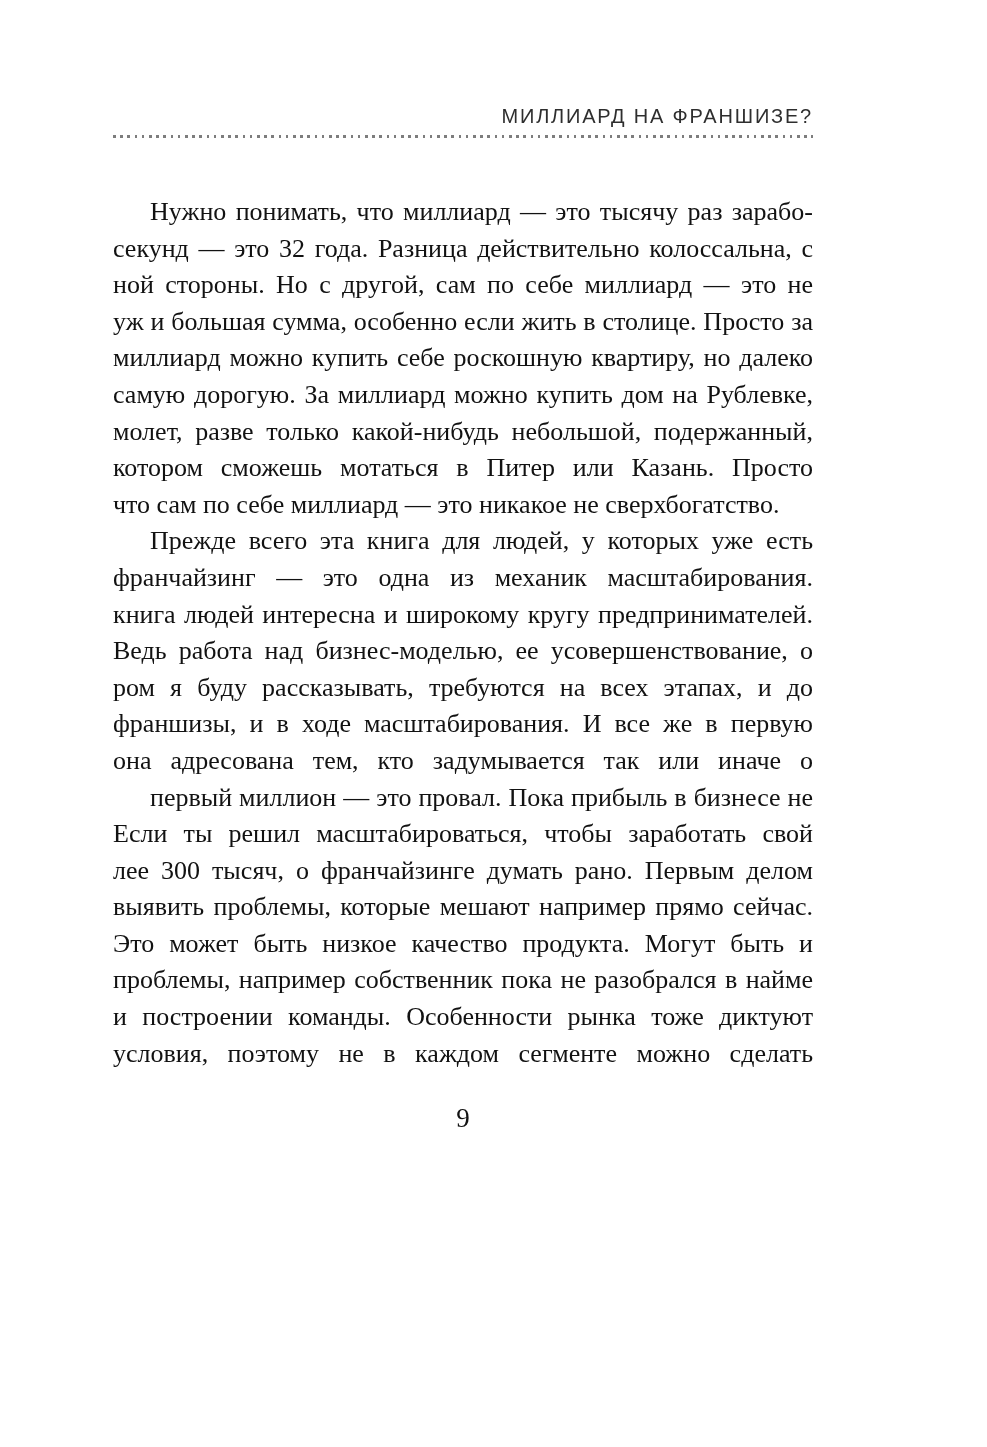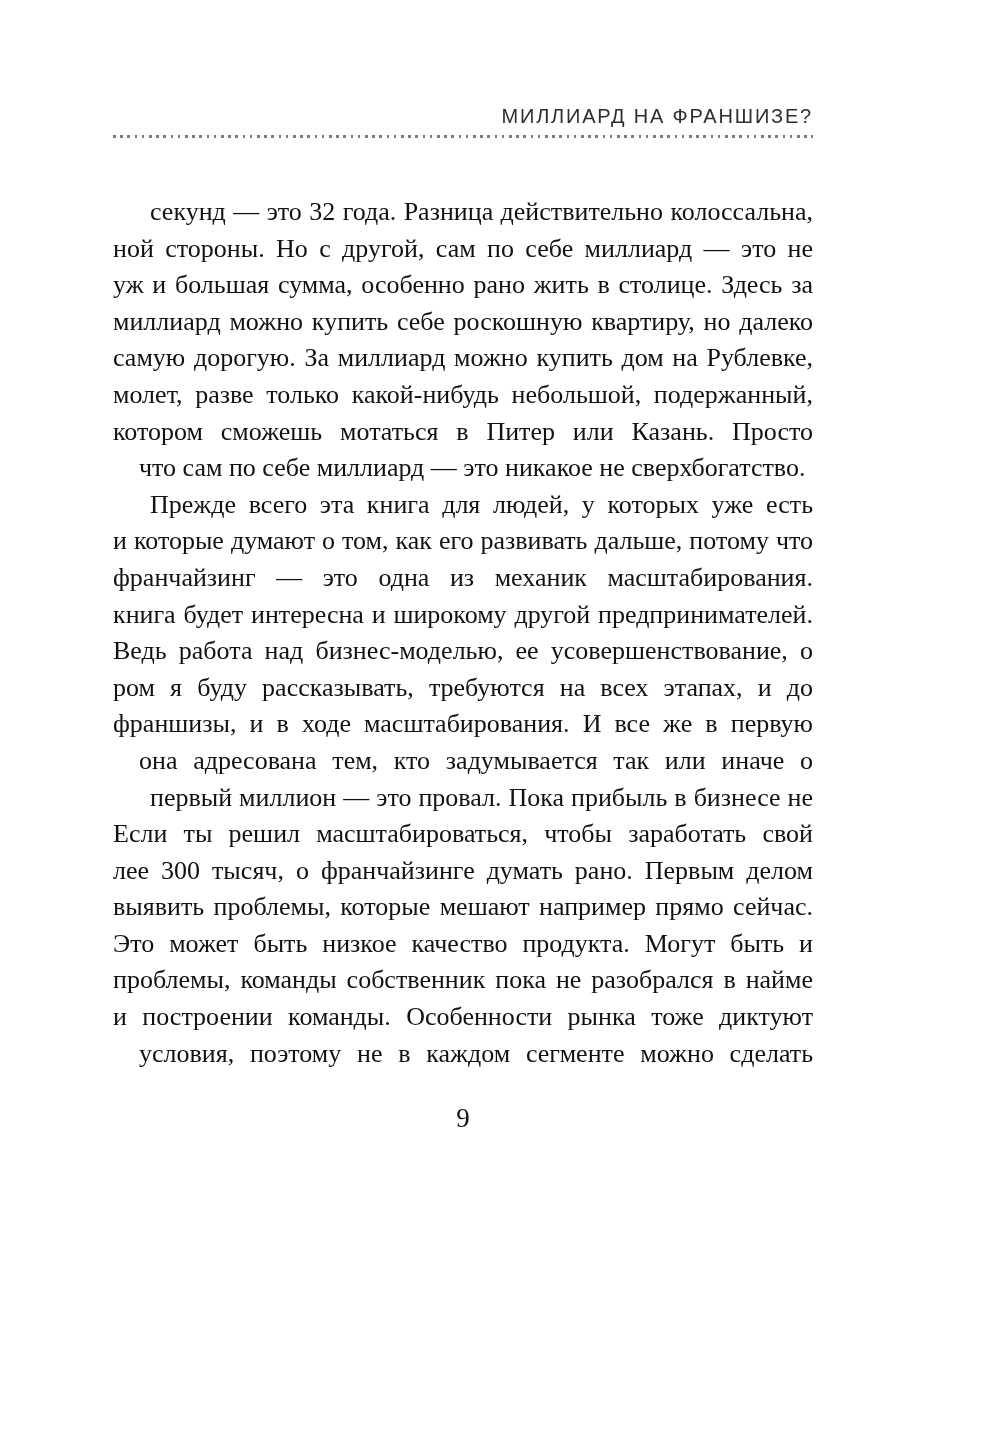--- a/index.html
+++ b/index.html
@@ -43,67 +43,67 @@
   }
   .para .line {
     height: 36.6px;
     line-height: 36.6px;
     font-size: 26px;
     text-align: justify;
     text-align-last: justify;
     overflow: hidden;
   }
   .para .line:first-child { text-indent: 37px; }
-  .para .line:last-child { text-align-last: left; margin-left: 26px; }
+  .para .line:last-child { text-align-last: left; }
   .page-number {
     margin-top: 28px;
     text-align: center;
     font-size: 27px;
     color: #121212;
     line-height: 36px;
   }
 </style>
 </head>
 <body>
 
 <div class="page">
   <div class="content">
 
     <div class="running-header">МИЛЛИАРД НА ФРАНШИЗЕ?</div>
 
     <div class="dotted-divider"></div>
 
     <div class="body-text">
       <div class="para">
+          <div class="line">Нужно понимать, что миллиард — это тысячу раз зарабо-</div>
           <div class="line">секунд — это 32 года. Разница действительно колоссальна, с од-</div>
           <div class="line">ной стороны. Но с другой, сам по себе миллиард — это не такая</div>
-          <div class="line">уж и большая сумма, особенно рано жить в столице. Здесь за</div>
+          <div class="line">уж и большая сумма, особенно если жить в столице. Просто за</div>
           <div class="line">миллиард можно купить себе роскошную квартиру, но далеко не</div>
           <div class="line">самую дорогую. За миллиард можно купить дом на Рублевке, но</div>
           <div class="line">молет, разве только какой-нибудь небольшой, подержанный, на</div>
           <div class="line">котором сможешь мотаться в Питер или Казань. Просто поверь,</div>
           <div class="line">что сам по себе миллиард — это никакое не сверхбогатство.</div>
         </div>
       <div class="para">
           <div class="line">Прежде всего эта книга для людей, у которых уже есть бизнес</div>
-          <div class="line">и которые думают о том, как его развивать дальше, потому что</div>
           <div class="line">франчайзинг — это одна из механик масштабирования. Однако</div>
-          <div class="line">книга будет интересна и широкому другой предпринимателей.</div>
+          <div class="line">книга людей интересна и широкому кругу предпринимателей.</div>
           <div class="line">Ведь работа над бизнес-моделью, ее усовершенствование, о кото-</div>
           <div class="line">ром я буду рассказывать, требуются на всех этапах, и до запуска</div>
           <div class="line">франшизы, и в ходе масштабирования. И все же в первую очередь</div>
           <div class="line">она адресована тем, кто задумывается так или иначе о франшизе.</div>
         </div>
       <div class="para">
           <div class="line">первый миллион — это провал. Пока прибыль в бизнесе не бо-</div>
           <div class="line">Если ты решил масштабироваться, чтобы заработать свой</div>
           <div class="line">лее 300 тысяч, о франчайзинге думать рано. Первым делом надо</div>
           <div class="line">выявить проблемы, которые мешают например прямо сейчас.</div>
           <div class="line">Это может быть низкое качество продукта. Могут быть и другие</div>
-          <div class="line">проблемы, команды собственник пока не разобрался в найме</div>
+          <div class="line">проблемы, например собственник пока не разобрался в найме</div>
           <div class="line">и построении команды. Особенности рынка тоже диктуют свои</div>
           <div class="line">условия, поэтому не в каждом сегменте можно сделать большие</div>
         </div>
     </div>
 
     <div class="page-number">9</div>
 
   </div>
 </div>
 

